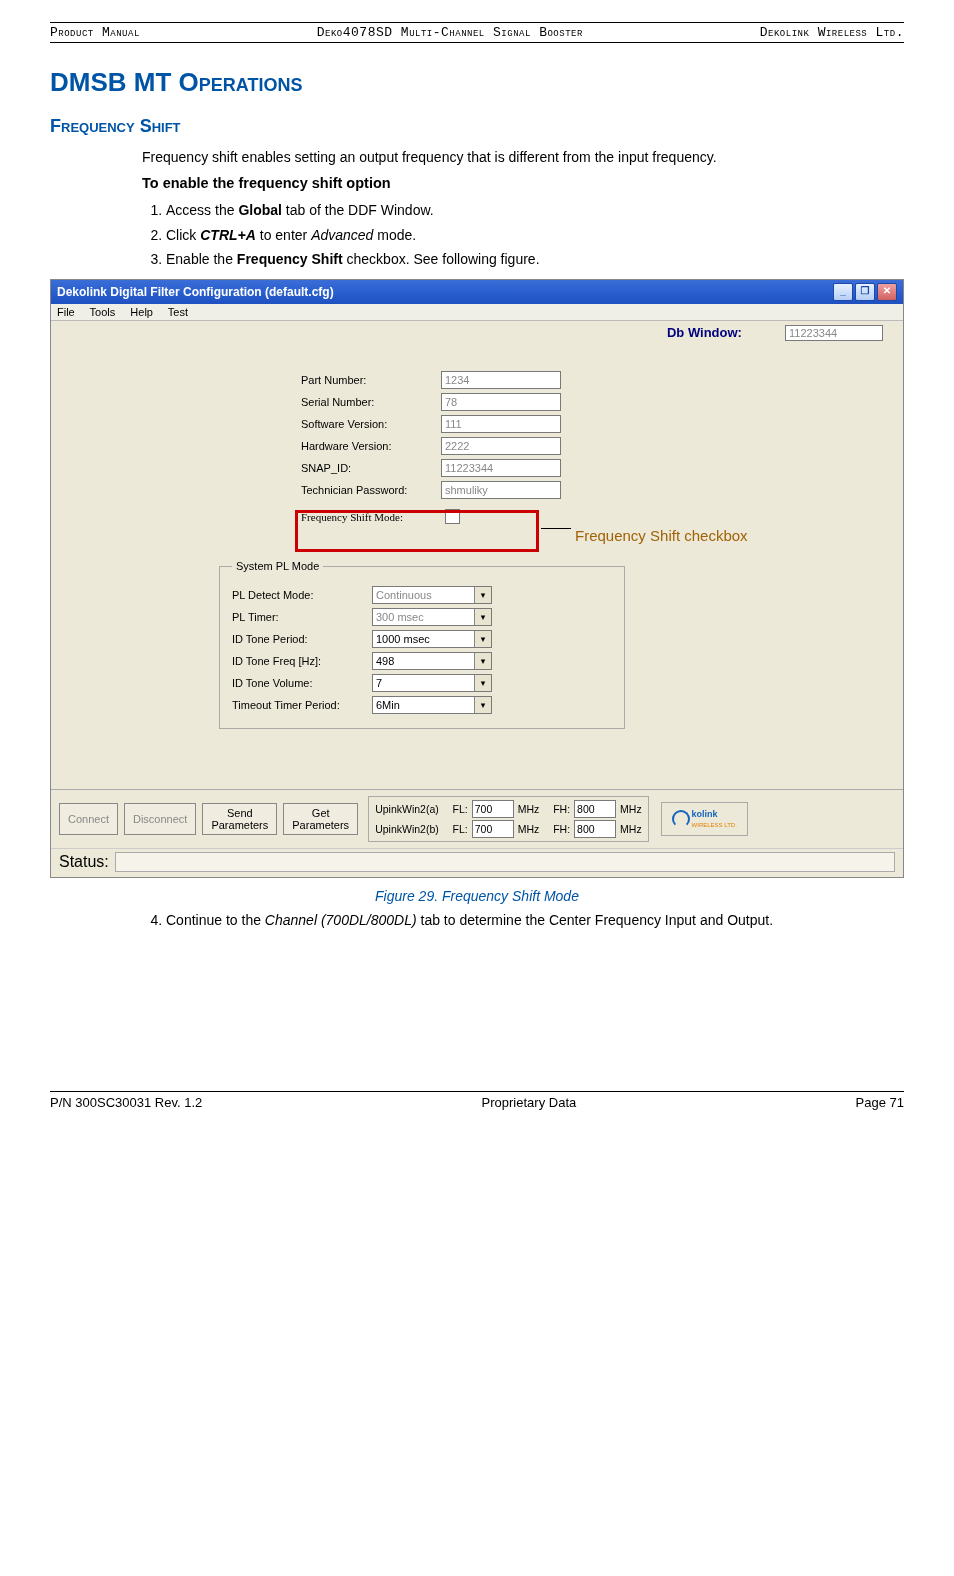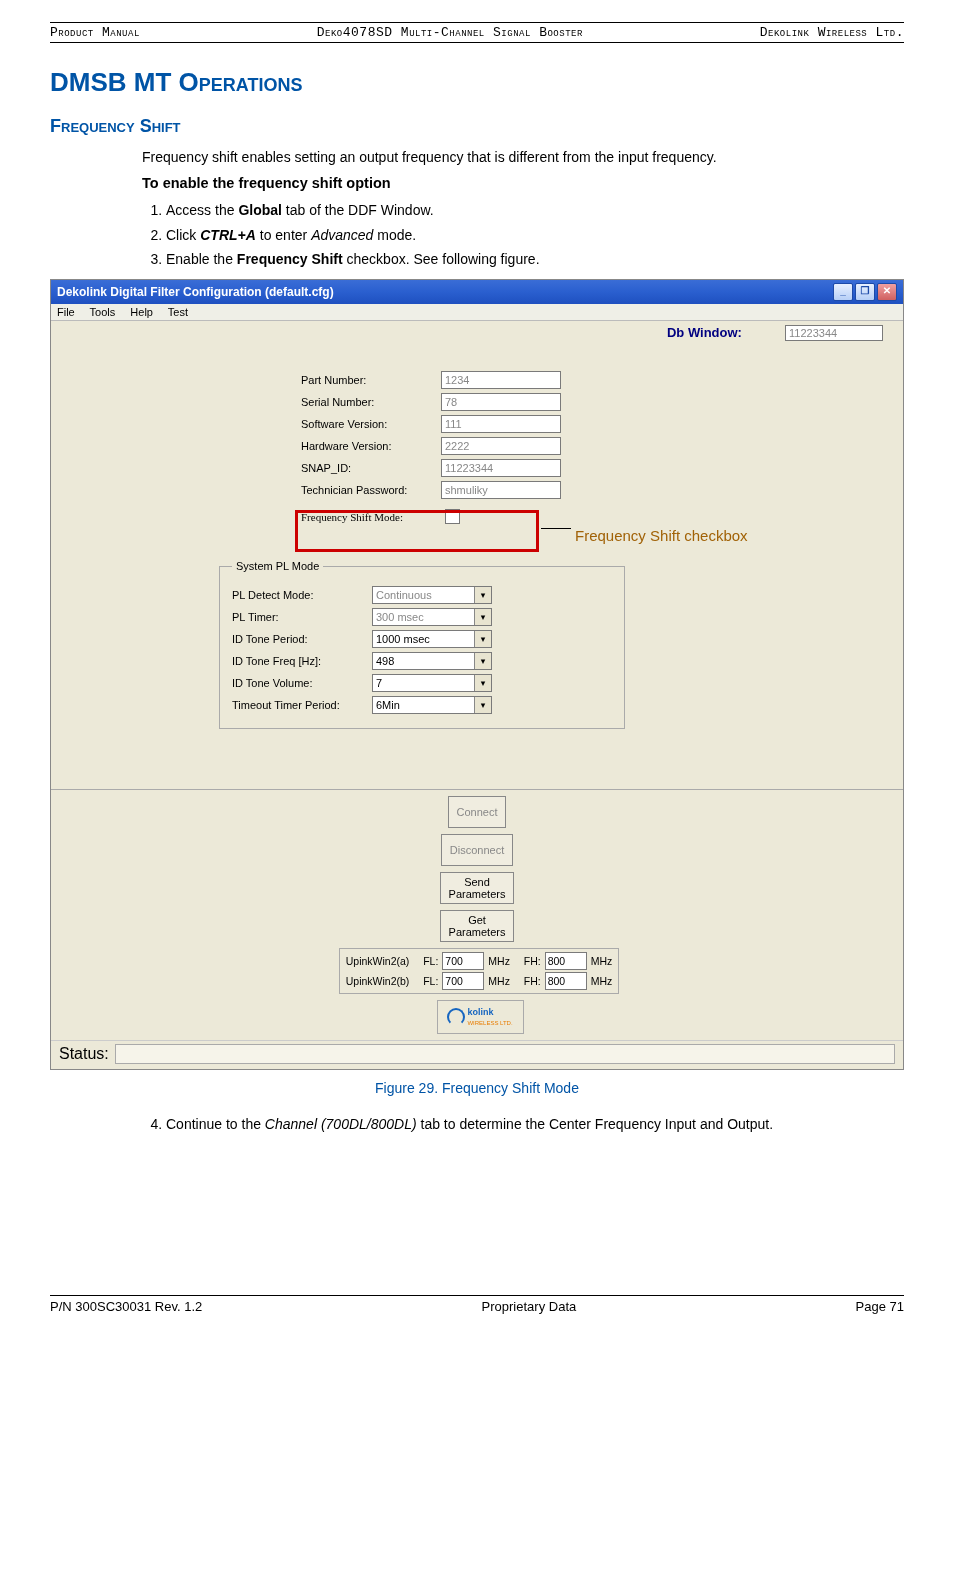--- a/index.html
+++ b/index.html
@@ -240,21 +240,20 @@
     width: 28px; height:18px; border:1px solid #7a7a7a;
     text-align:center; font-size:11px; background:#fff;
   }
   .bottom-bar {
     display: flex;
     align-items: center;
     border-top: 1px solid #aaa;
     padding: 6px 8px;
     gap: 6px;
     background: #ece9d8;
-    flex-direction: column;
   }
   .btn {
     height: 32px;
     padding: 0 8px;
     border: 1px solid #888;
     background: #f0ede0;
     font-size:11px;
     text-align:center;
     line-height:1.15;
   }
@@ -309,23 +308,24 @@
   }
   .checkbox {
     width:13px; height:13px;
     border:1px solid #777;
     background:#fff;
     display:inline-block;
     margin-left:4px;
   }
   .caption {
     text-align: center;
+    font-style: italic;
     color: #0054a6;
     font-size: 14px;
-    margin: 10px 0 18px 0;
+    margin: 10px 0 6px 0;
   }
   .footer {
     border-top: 1px solid #000;
     display: flex;
     justify-content: space-between;
     font-size: 13px;
     padding-top: 3px;
     margin-top: 160px;
   }
 </style>

